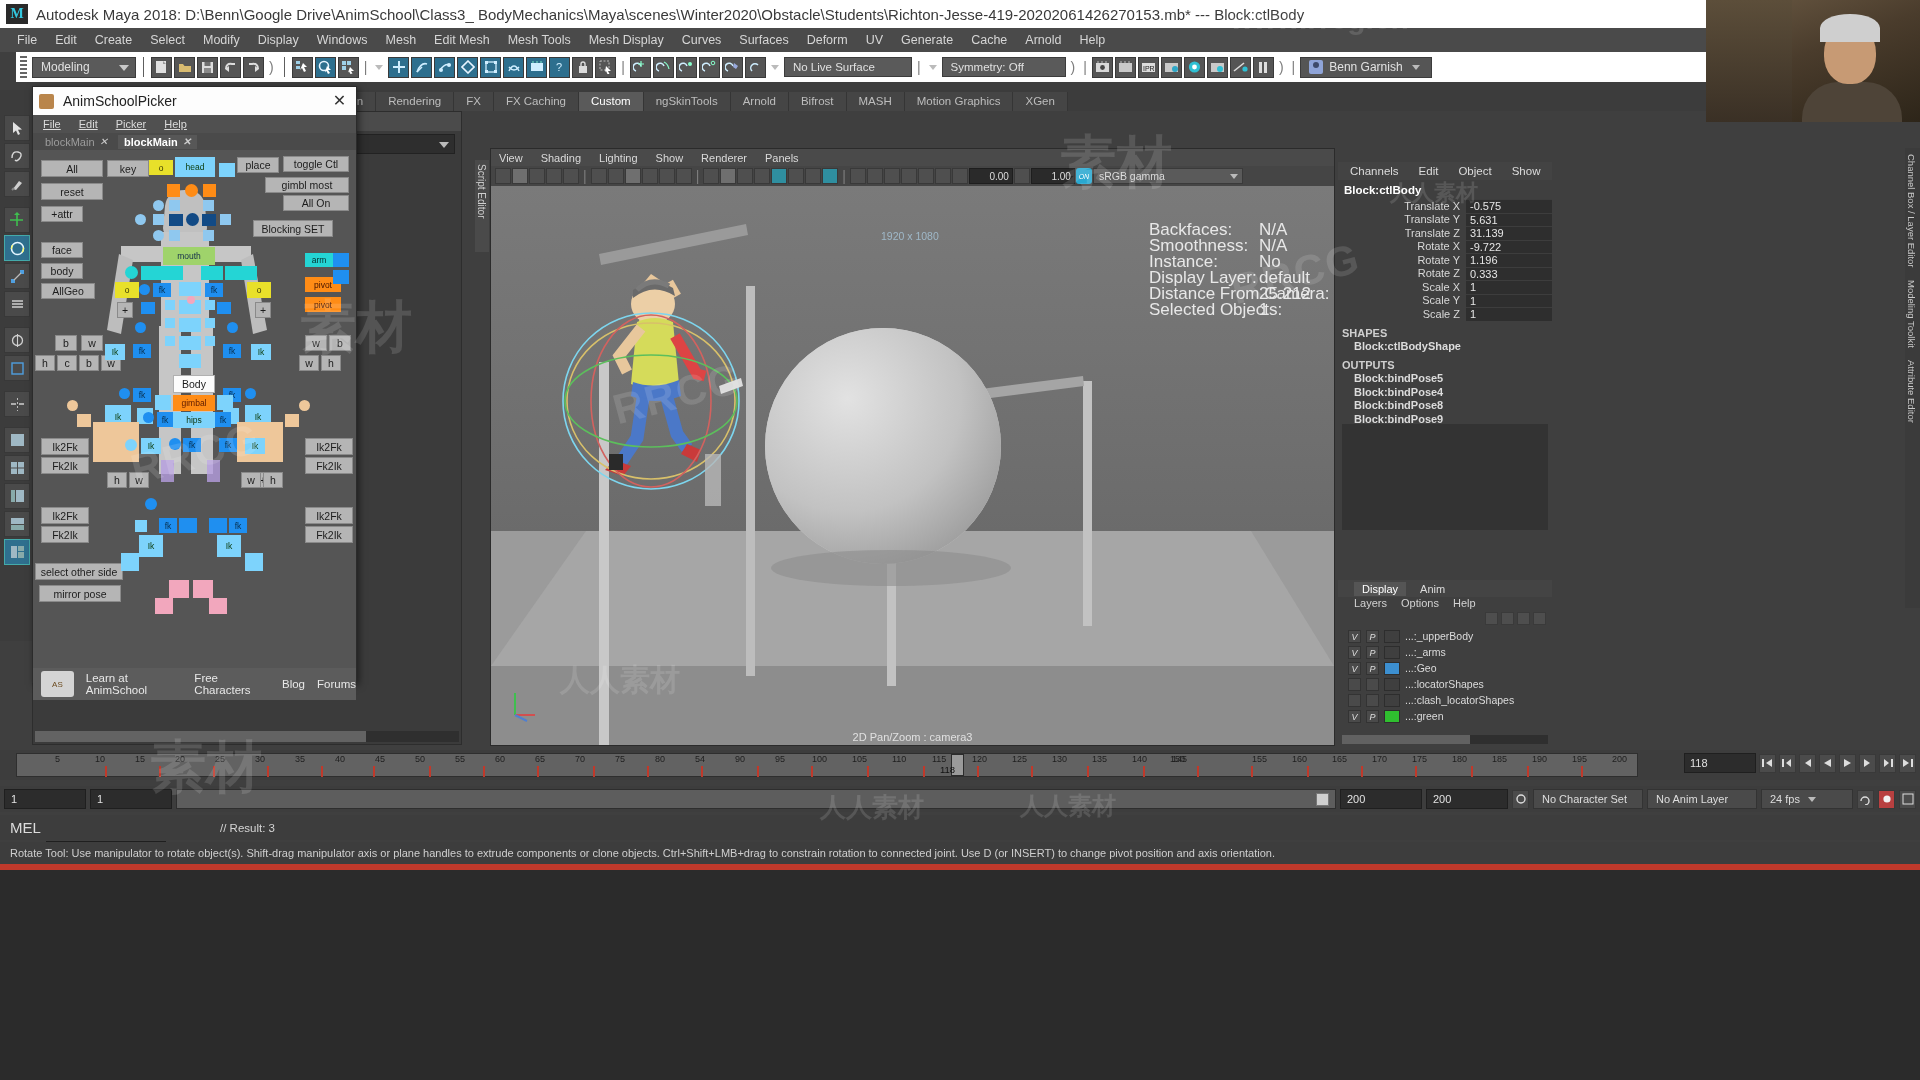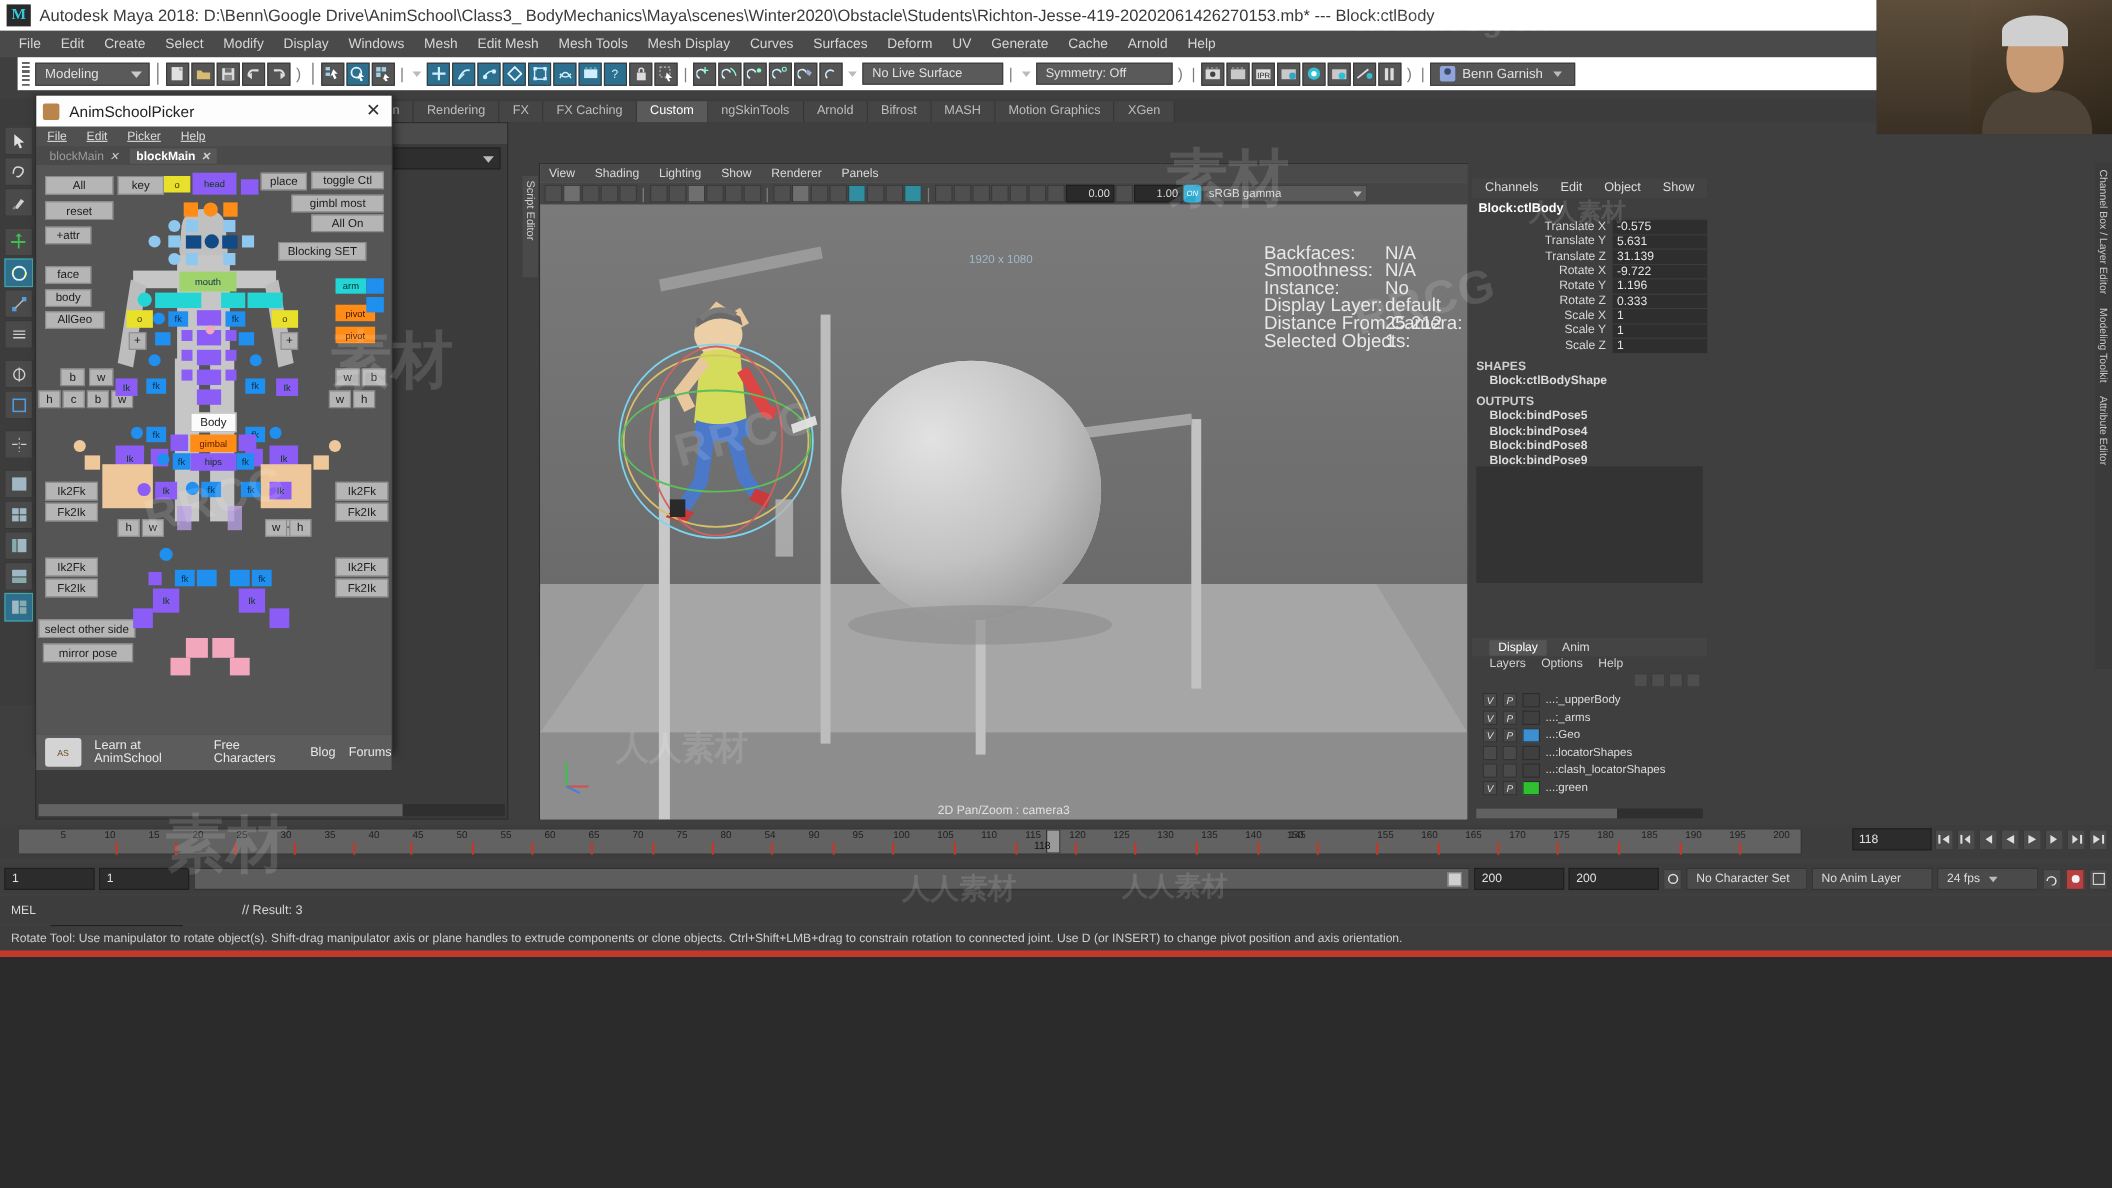--- a/index.html
+++ b/index.html
@@ -132,21 +132,21 @@
   .ptab .x { font-size: 10px; color: #cfcfcf; }
   .picker-body { position: relative; height: 518px; background: #555555; overflow: hidden; }
 
   .pbtn {
     position: absolute; background: #b5b5b5; border: 1px solid #8a8a8a;
     color: #1c1c1c; font-size: 10.5px; display: flex; align-items: center;
     justify-content: center; white-space: nowrap;
   }
   .hotspot { position: absolute; font-size: 8.5px; display:flex; align-items:center;
     justify-content:center; color: #15304a; }
-  .hs-g { background: #8b5cf6; color:#0a3b0a; }
+  .hs-g { background: #7dd3fc; color:#0a3b0a; }
   .hs-b { background: #1f8ff0; color:#08304f; }
   .hs-lb { background: #8fc8ef; }
   .hs-db { background: #124a85; }
   .hs-y { background: #e8e02a; color:#3b3a06; }
   .hs-o { background: #ff8c16; }
   .hs-c { background: #24d5d5; }
   .hs-p { background: #f2a7bd; }
   .hs-tan { background: #eec79a; }
   .hs-lg { background: #9fd36b; }
   .hs-purp { background: #b59de0; }
@@ -288,21 +288,21 @@
   .rangebar .grip { position:absolute; right:6px; top:3px; width:13px; height:13px;
     background:#cfcfcf; border:1px solid #777; }
   .cbox { height: 20px; background: #4a4a4a; border: 1px solid #333; color: #ddd;
     font-size: 11px; display: flex; align-items: center; padding: 0 8px; position: relative;}
   .cbox .a { margin-left: 8px; border-left:4px solid transparent;border-right:4px solid transparent;
     border-top:5px solid #bbb; }
 
   
   .melrow { position: absolute; left: 0; top: 815px; width: 1920px; height: 25px;
     background: #3d3d3d; display: flex; align-items: center; gap: 6px; padding-left: 10px; }
-  .mel-lbl { font-size: 11px; color: #dcdcdc; width: 30px; }
+  .mel-lbl { font-size: 15px; color: #dcdcdc; width: 30px; }
   .mel-input { width: 120px; height: 19px; background: #2c2c2c; border: 1px solid #1f1f1f;
     color: #ddd; font-size: 11px; padding-left: 5px; line-height: 18px; margin-top: 46px; }
   .mel-result { font-size: 11.5px; color: #d5d5d5; margin-left: 48px; }
 
   
   .helpline { position: absolute; left: 0; top: 842px; width: 1920px; height: 22px;
     background: #3d3d3d; }
   .helpline span { font-size: 11px; color: #cfcfcf; padding-left: 10px; line-height: 22px; }
 
   

